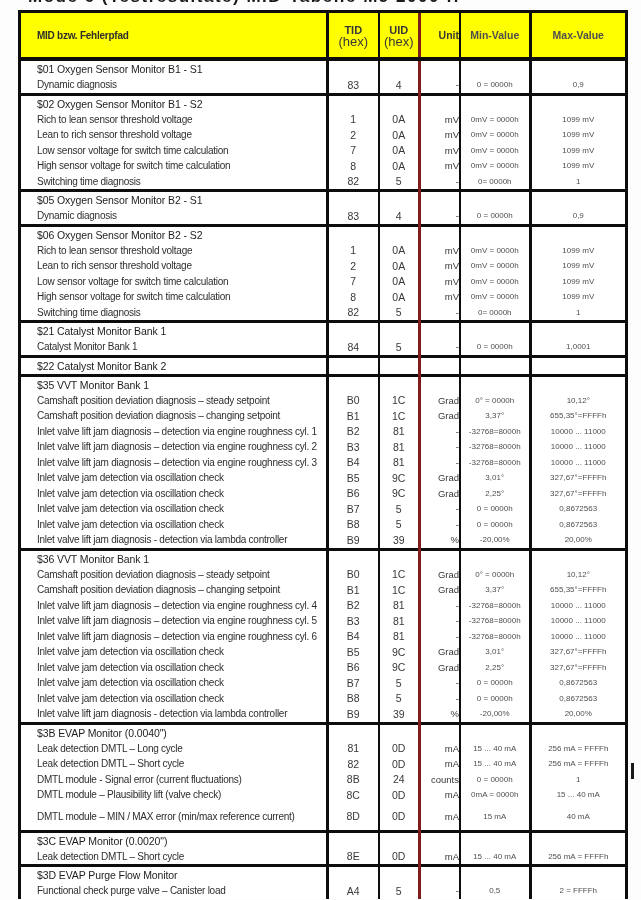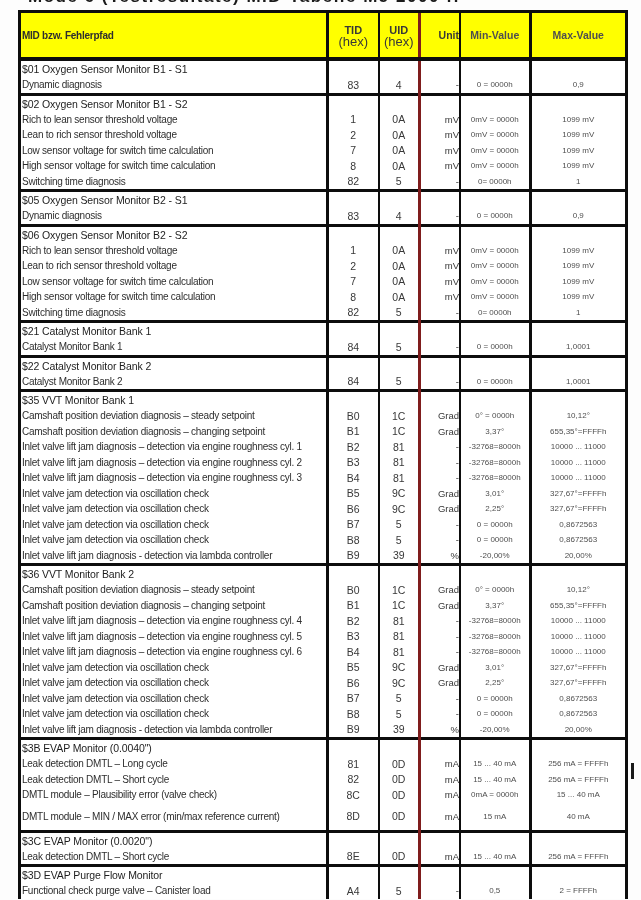--- a/index.html
+++ b/index.html
@@ -27,21 +27,21 @@
   }
   thead td{
     background:#ffff00;height:44px;border-bottom:4px solid #0d0d0d;
     color:#1f1f1f;text-align:center;
   }
   .h-name{text-align:left;padding-left:11px;font-weight:bold;font-size:11.5px;letter-spacing:-0.1px;}
   .h-main{font-weight:bold;font-size:11px;line-height:12px;display:block;}
   .h-sub{font-weight:normal;font-size:13px;line-height:11px;display:block;}
   .h-flat{font-weight:bold;font-size:10.5px;}
   
-  .c-name{border-right:3px solid #0d0d0d;text-align:left;padding-left:1px;
+  .c-name{border-right:3px solid #0d0d0d;text-align:left;padding-left:16px;
           font-size:10px;letter-spacing:-0.25px;color:#2e2e2e;}
   .c-tid {border-right:2px solid #0d0d0d;text-align:center;font-size:10.5px;color:#383838;margin-left:48px;}
   .c-uid {border-right:3px solid #7f1d1d;text-align:center;font-size:10.5px;color:#383838;}
   .c-unit{border-right:2px solid #0d0d0d;text-align:right;font-size:9.5px;color:#383838;}
   .c-min {border-right:3px solid #0d0d0d;text-align:center;font-size:8px;color:#4f4f4f;}
   .c-max {text-align:center;font-size:8px;color:#4f4f4f;}
   tr.sec td{
     border-top:3px solid #0d0d0d;height:16px;
   }
   tr.sec .c-name{font-weight:normal;font-size:10.5px;letter-spacing:-0.1px;color:#1d1d1d;}
@@ -239,28 +239,20 @@
           <td class="c-max">1,0001</td>
         </tr>
         <tr class="sec">
           <td class="c-name">$22 Catalyst Monitor Bank 2</td>
           <td class="c-tid"></td>
           <td class="c-uid"></td>
           <td class="c-unit"></td>
           <td class="c-min"></td>
           <td class="c-max"></td>
         </tr>
-        <tr class="row">
-          <td class="c-name">Catalyst Monitor Bank 2</td>
-          <td class="c-tid">84</td>
-          <td class="c-uid">5</td>
-          <td class="c-unit">-</td>
-          <td class="c-min">0 = 0000h</td>
-          <td class="c-max">1,0001</td>
-        </tr>
         <tr class="sec">
           <td class="c-name">$35 VVT Monitor Bank 1</td>
           <td class="c-tid"></td>
           <td class="c-uid"></td>
           <td class="c-unit"></td>
           <td class="c-min"></td>
           <td class="c-max"></td>
         </tr>
         <tr class="row">
           <td class="c-name">Camshaft position deviation diagnosis – steady setpoint</td>
@@ -336,21 +328,21 @@
         </tr>
         <tr class="row">
           <td class="c-name">Inlet valve lift jam diagnosis - detection via lambda controller</td>
           <td class="c-tid">B9</td>
           <td class="c-uid">39</td>
           <td class="c-unit">%</td>
           <td class="c-min">-20,00%</td>
           <td class="c-max">20,00%</td>
         </tr>
         <tr class="sec">
-          <td class="c-name">$36 VVT Monitor Bank 2</td>
+          <td class="c-name">$36 VVT Monitor Bank 1</td>
           <td class="c-tid"></td>
           <td class="c-uid"></td>
           <td class="c-unit"></td>
           <td class="c-min"></td>
           <td class="c-max"></td>
         </tr>
         <tr class="row">
           <td class="c-name">Camshaft position deviation diagnosis – steady setpoint</td>
           <td class="c-tid">B0</td>
           <td class="c-uid">1C</td>
@@ -448,21 +440,29 @@
         </tr>
         <tr class="row">
           <td class="c-name">Leak detection DMTL – Short cycle</td>
           <td class="c-tid">82</td>
           <td class="c-uid">0D</td>
           <td class="c-unit">mA</td>
           <td class="c-min">15 ... 40 mA</td>
           <td class="c-max">256 mA = FFFFh</td>
         </tr>
         <tr class="row">
-          <td class="c-name">DMTL module – Plausibility error (valve check)</td>
+          <td class="c-name">DMTL module - Signal error (current fluctuations)</td>
+          <td class="c-tid">8B</td>
+          <td class="c-uid">24</td>
+          <td class="c-unit">counts</td>
+          <td class="c-min">0 = 0000h</td>
+          <td class="c-max">1</td>
+        </tr>
+        <tr class="row">
+          <td class="c-name">DMTL module – Plausibility lift (valve check)</td>
           <td class="c-tid">8C</td>
           <td class="c-uid">0D</td>
           <td class="c-unit">mA</td>
           <td class="c-min">0mA = 0000h</td>
           <td class="c-max">15 ... 40 mA</td>
         </tr>
         <tr class="row tall">
           <td class="c-name">DMTL module – MIN / MAX error (min/max reference current)</td>
           <td class="c-tid">8D</td>
           <td class="c-uid">0D</td>

